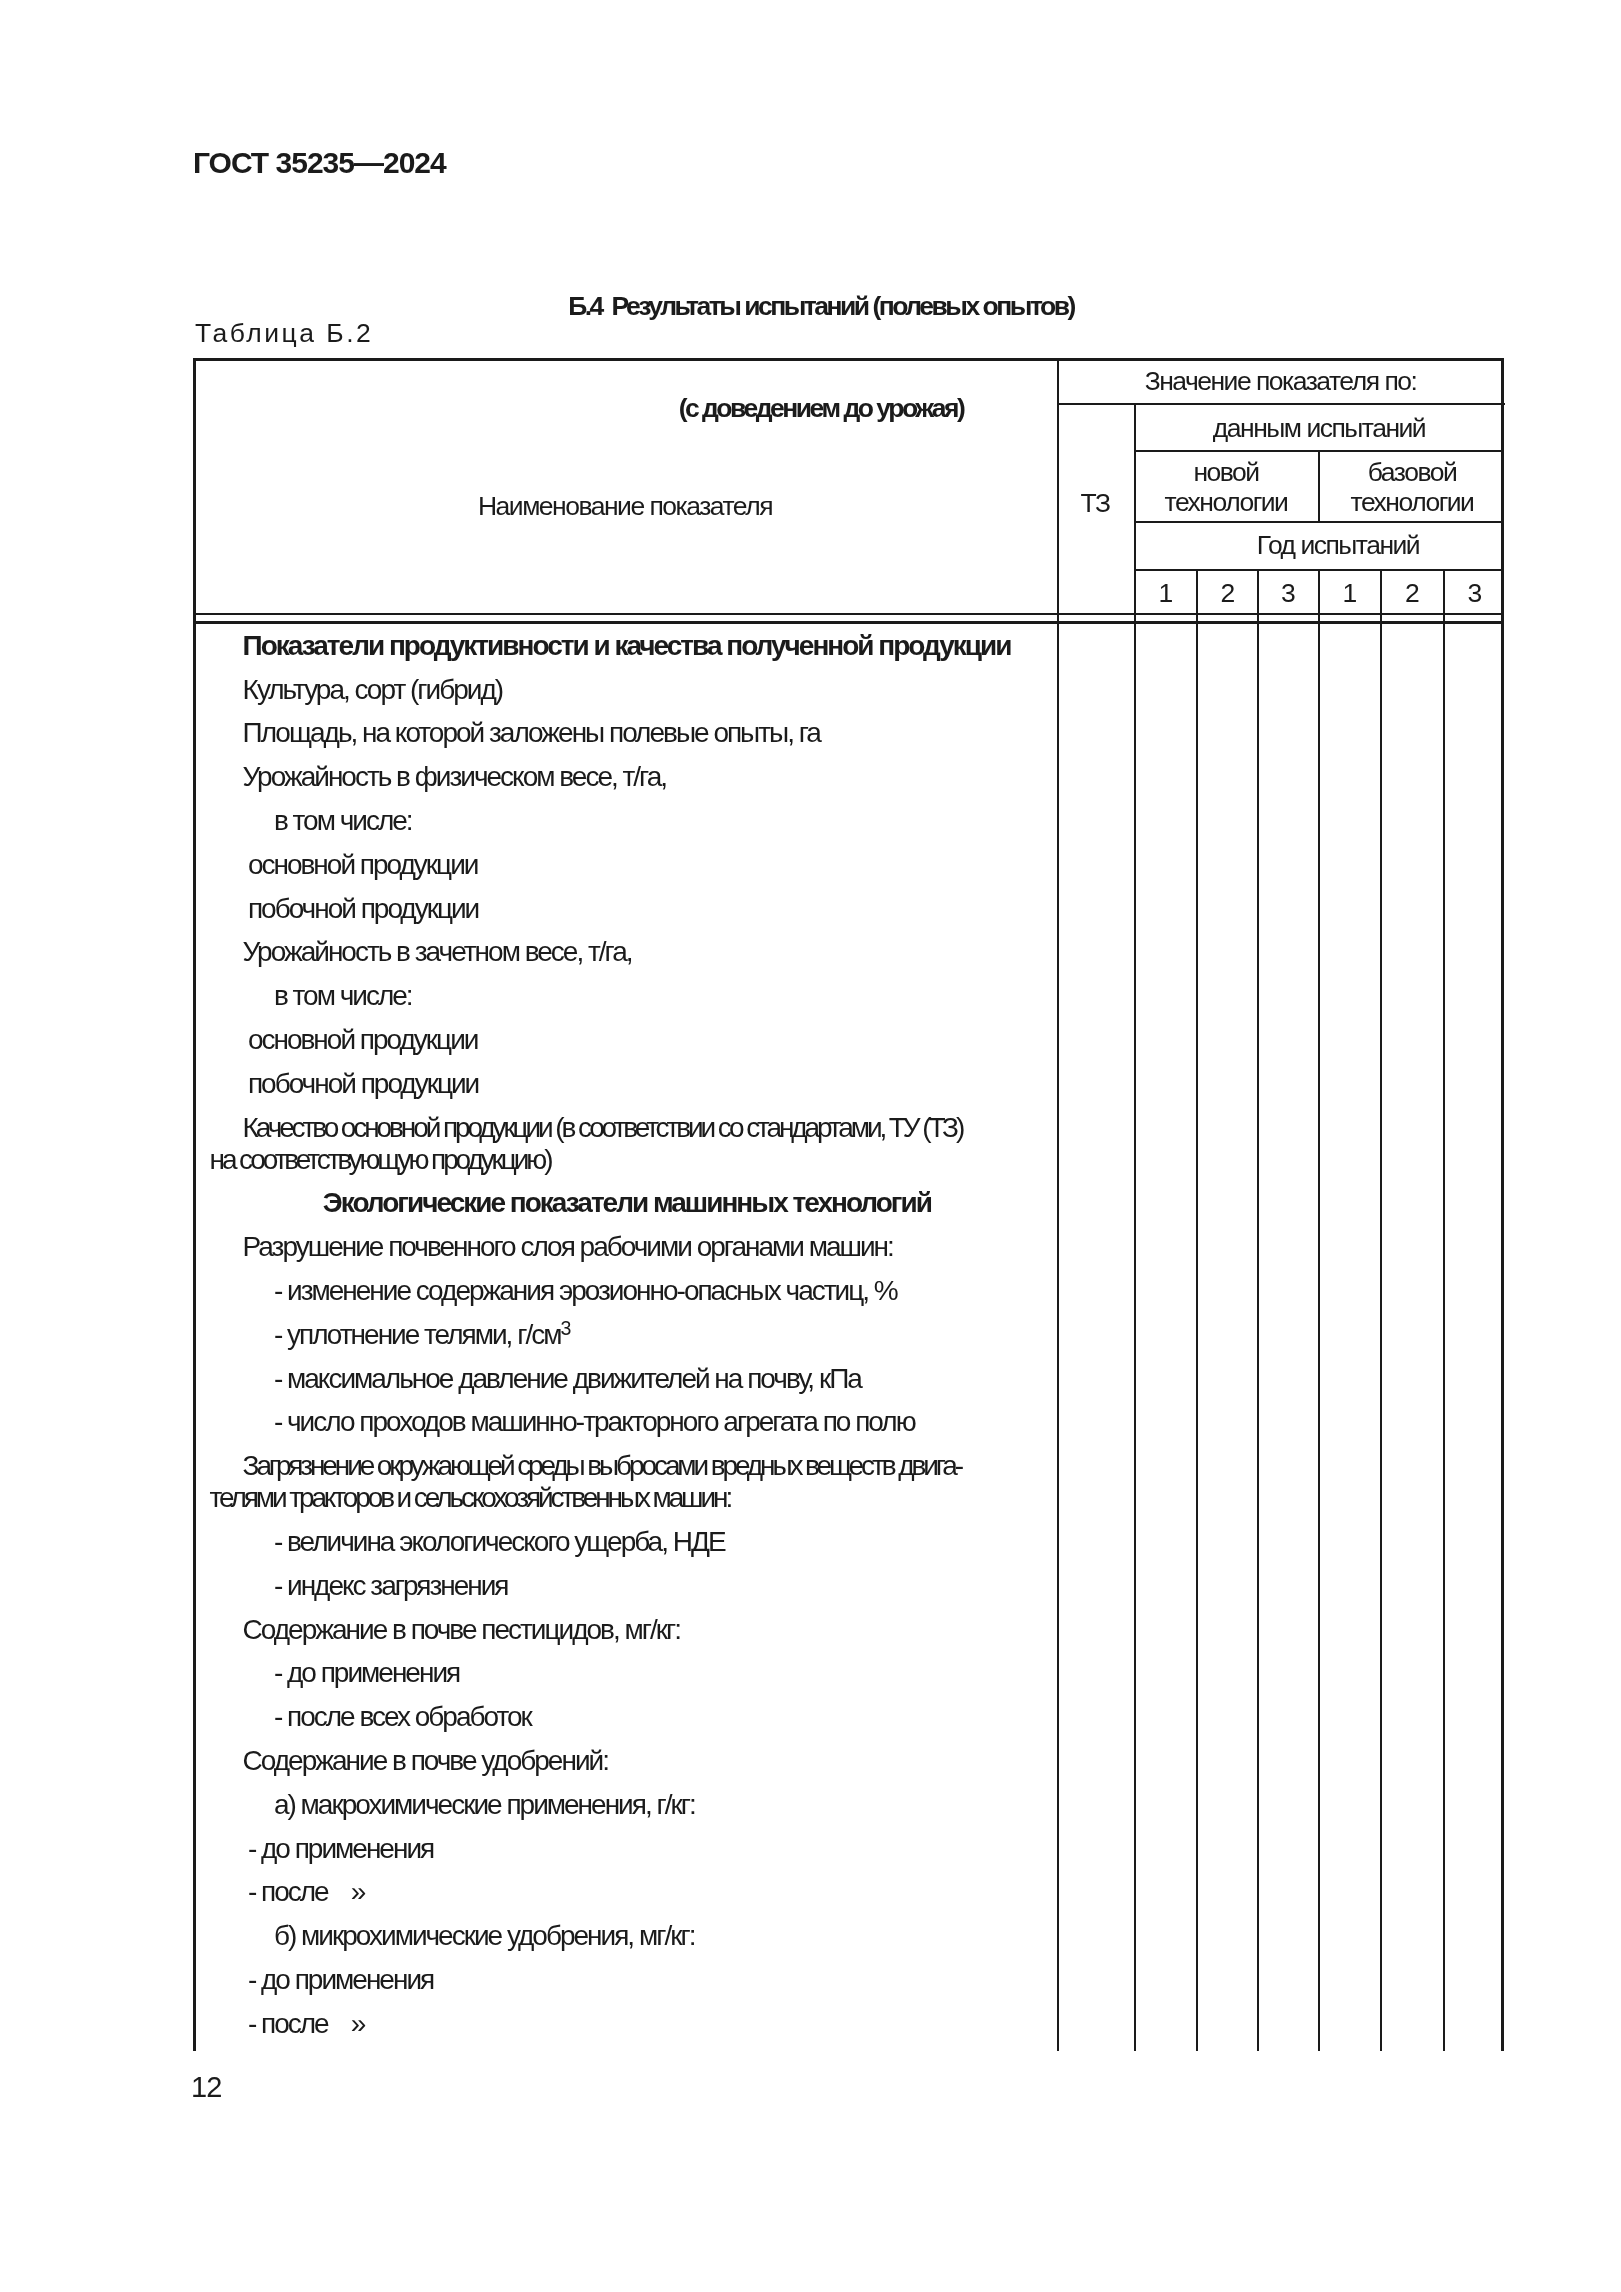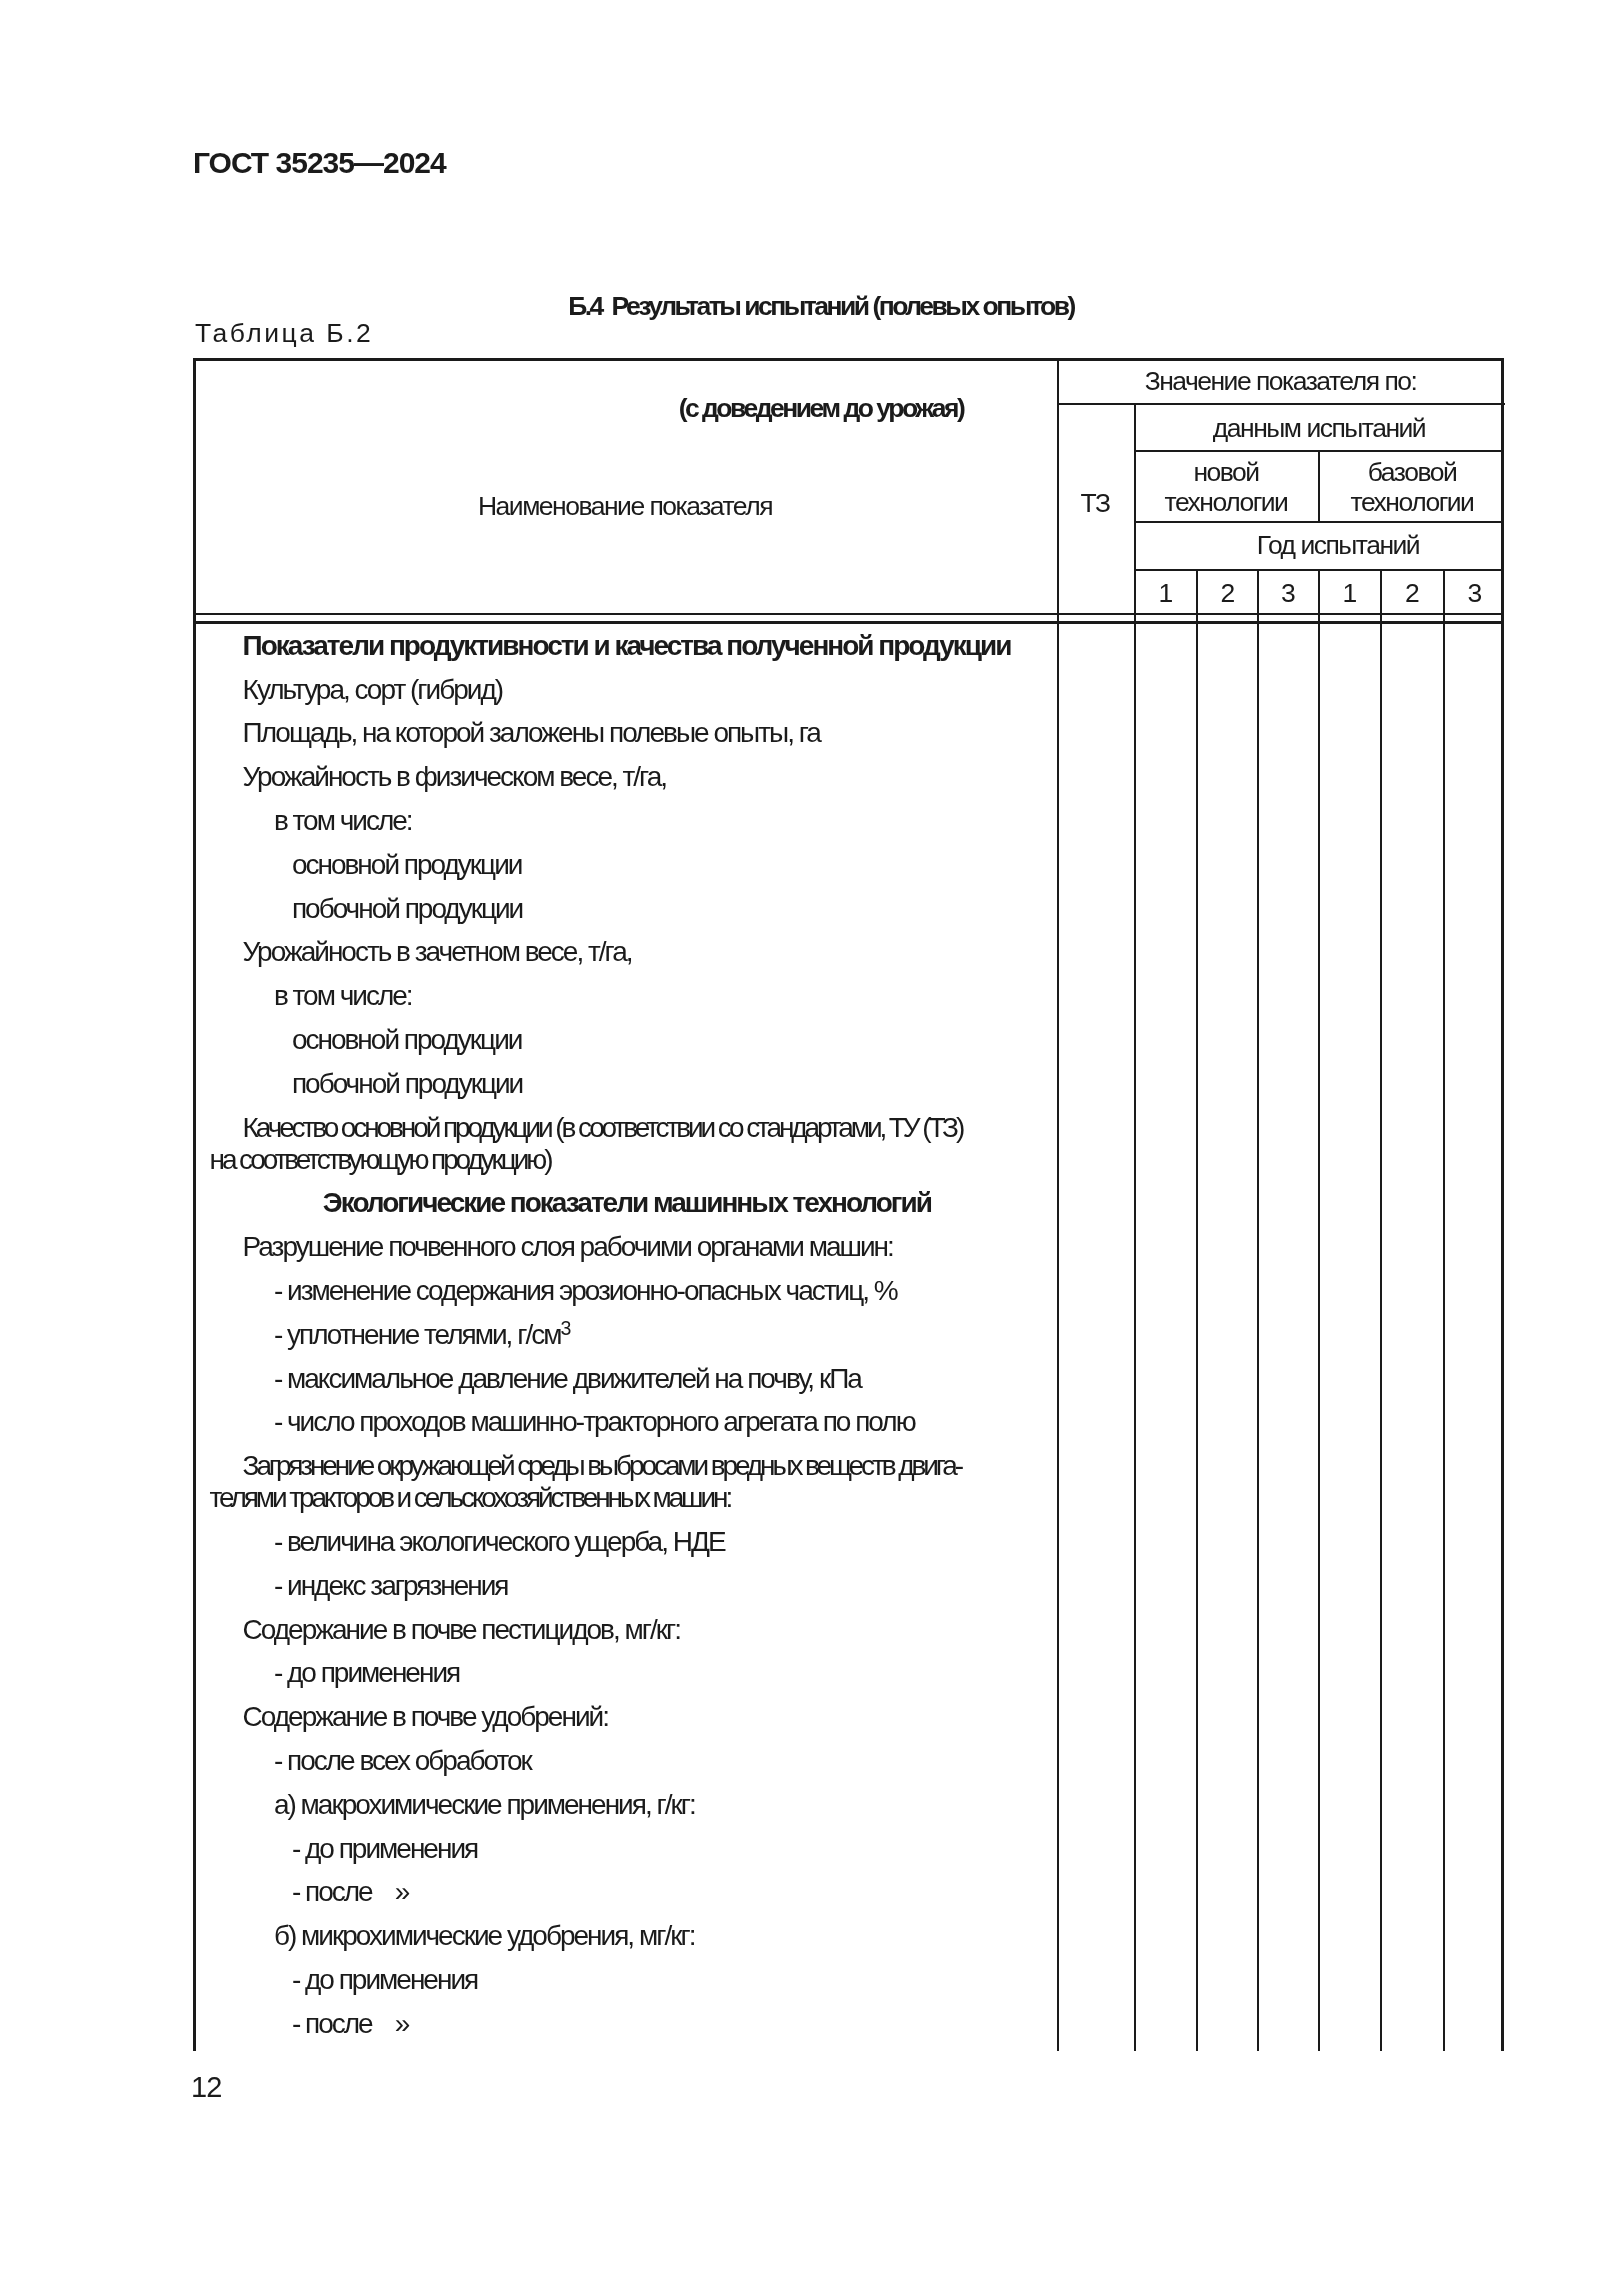--- a/index.html
+++ b/index.html
@@ -37,21 +37,21 @@
     text-align:center; font-size:26.5px; line-height:30px; letter-spacing:-1.5px;
   }
 
   .tbody { position:absolute; left:2.9px; top:268px; width:862px; }
   .row {
     font-size:28px; line-height:32px; letter-spacing:-2px;
     margin:11.8px 0 0 0; padding-left:13.7px; text-indent:33px; white-space:pre;
   }
   .row:first-child { margin-top:3.9px; }
   .row.lvl2 { padding-left:78px; text-indent:0; }
-  .row.lvl3 { padding-left:96px; text-indent:0; }
+  .row.lvl3 { padding-left:52px; text-indent:0; }
   .row.bold { font-weight:700; }
   .row.center { text-align:center; padding-left:0; text-indent:0; }
   .row.tight { letter-spacing:-3.1px; }
   .row sup { font-size:19.6px; letter-spacing:-1px; line-height:0; vertical-align:8.8px; }
 </style>
 </head>
 <body>
 
 <div class="page">
 
@@ -119,22 +119,22 @@
       <div class="row lvl2">- изменение содержания эрозионно-опасных частиц, %</div>
       <div class="row lvl2"><span>- уплотнение телями, г/см</span><sup>3</sup></div>
       <div class="row lvl2">- максимальное давление движителей на почву, кПа</div>
       <div class="row lvl2">- число проходов машинно-тракторного агрегата по полю</div>
       <div class="row tight">Загрязнение окружающей среды выбросами вредных веществ двига-
 телями тракторов и сельскохозяйственных машин:</div>
       <div class="row lvl2">- величина экологического ущерба, НДЕ</div>
       <div class="row lvl2">- индекс загрязнения</div>
       <div class="row">Содержание в почве пестицидов, мг/кг:</div>
       <div class="row lvl2">- до применения</div>
+      <div class="row lvl2">- после всех обработок</div>
       <div class="row">Содержание в почве удобрений:</div>
-      <div class="row lvl2">- после всех обработок</div>
       <div class="row lvl2">а) макрохимические применения, г/кг:</div>
       <div class="row lvl3">- до применения</div>
       <div class="row lvl3">- после    »</div>
       <div class="row lvl2">б) микрохимические удобрения, мг/кг:</div>
       <div class="row lvl3">- до применения</div>
       <div class="row lvl3">- после    »</div>
     </div>
   </div>
 
   <div class="page-number">12</div>

